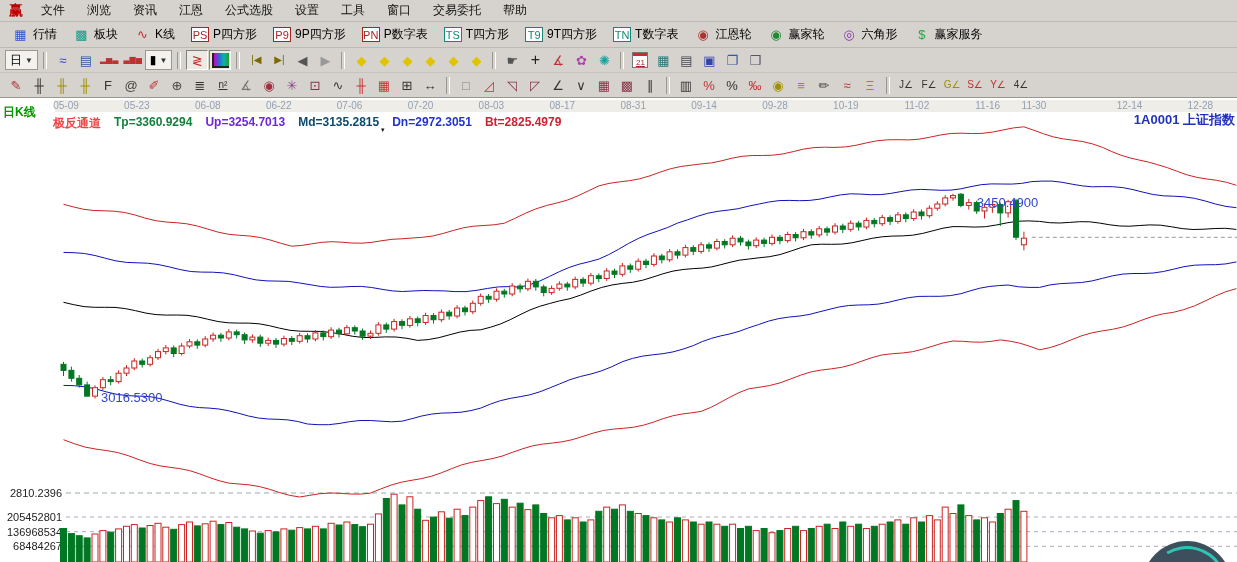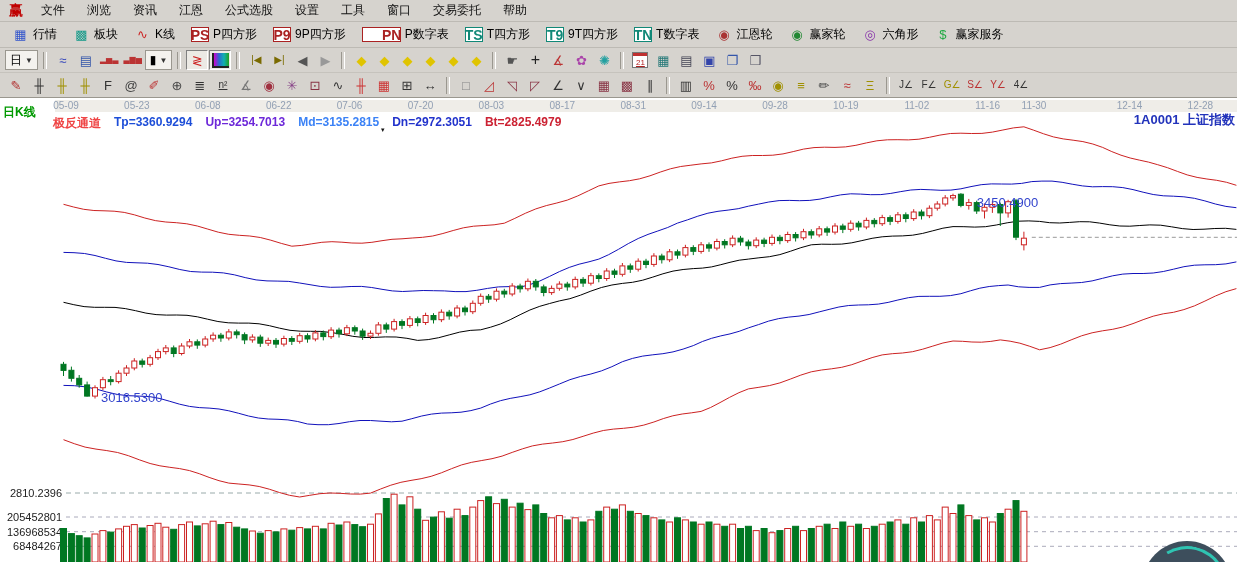--- a/index.html
+++ b/index.html
@@ -4,21 +4,21 @@
 <style>
   html,body{margin:0;padding:0;width:1237px;height:562px;overflow:hidden;
     font-family:"Liberation Sans","DejaVu Sans",sans-serif;font-size:12px;background:#fff;position:relative;}
   .bar{background:#d6d3ce;display:flex;align-items:center;box-sizing:border-box;}
   #menubar{height:22px;padding-left:2px;border-bottom:1px solid #bdbab4;}
   #app-logo{color:#c00000;font-weight:bold;font-size:14px;padding:0 7px;}
   .menu-item{padding:0 11px;color:#111;cursor:default;}
   #tb-main{height:26px;padding-left:4px;border-bottom:1px solid #bdbab4;}
   .tb-item{display:flex;align-items:center;gap:4px;padding:0 8px;height:22px;}
   .tb-ico{width:17px;height:16px;display:flex;align-items:center;justify-content:center;font-size:13px;line-height:1;}
-  .letterbox{width:16px;height:13px;border:1px solid currentColor;font-size:14px;font-weight:bold;
+  .letterbox{width:16px;height:13px;border:1px solid currentColor;font-size:11px;font-weight:normal;
     display:flex;align-items:center;justify-content:center;background:#fff;}
   #tb-view,#tb-draw{height:25px;padding-left:5px;gap:1px;}
   #tb-view{border-bottom:1px solid #c6c3bd;}
   #tb-draw{border-bottom:1px solid #9a978f;}
   .ico-btn{min-width:22px;height:20px;display:flex;align-items:center;justify-content:center;
     font-size:13px;line-height:1;border:1px solid transparent;box-sizing:border-box;padding:0 1px;}
   .ico-btn.pressed{border-color:#808080 #fff #fff #808080;background:#eceae5;}
   .sep{width:2px;height:17px;border-left:1px solid #9a978f;border-right:1px solid #fff;margin:0 4px;}
   .combo{display:flex;align-items:center;gap:3px;border:1px solid #9a978f;background:#f4f2ee;
     height:18px;padding:0 4px;font-size:12px;}
@@ -71,21 +71,21 @@
     </div>
     <div class="tb-item">
       <span class="letterbox" style="color: rgb(170, 34, 34);">PS</span>
       <span>P四方形</span>
     </div>
     <div class="tb-item">
       <span class="letterbox" style="color: rgb(170, 34, 34);">P9</span>
       <span>9P四方形</span>
     </div>
     <div class="tb-item">
-      <span class="letterbox" style="color: rgb(170, 34, 34); padding-left: 21px;">PN</span>
+      <span class="letterbox" style="color: rgb(170, 34, 34);">PN</span>
       <span>P数字表</span>
     </div>
     <div class="tb-item">
       <span class="letterbox" style="color: rgb(17, 136, 119);">TS</span>
       <span>T四方形</span>
     </div>
     <div class="tb-item">
       <span class="letterbox" style="color: rgb(17, 136, 119);">T9</span>
       <span>9T四方形</span>
     </div>
@@ -223,23 +223,23 @@
     <span class="date-tick" style="left: 932.7px;">11-16</span>
     <span class="date-tick" style="left: 979px;">11-30</span>
     <span class="date-tick" style="left: 1074.5px;">12-14</span>
     <span class="date-tick" style="left: 1145.4px;">12-28</span>
   </div>
 
 <span id="kline-label">日K线</span>
 
 <div id="chart-header2">
   <span style="color:#ef4444;">极反通道</span>
-<span style="color: #1d4ed8;">Tp=3360.9294</span>
+<span style="color: #15803d;">Tp=3360.9294</span>
     <span style="color: #6d28d9;">Up=3254.7013</span>
-    <span style="color: #3b82f6;">Md=3135.2815</span>
+    <span style="color: #0c4a6e;">Md=3135.2815</span>
     <span style="color: rgb(34, 51, 204);">Dn=2972.3051</span>
     <span style="color: rgb(204, 34, 51);">Bt=2825.4979</span>
   </div>
 <span id="header-caret">▾</span>
 
 <span id="symbol-label">
   <span>1A0001</span>
   <span>上证指数</span>
 </span>
 

